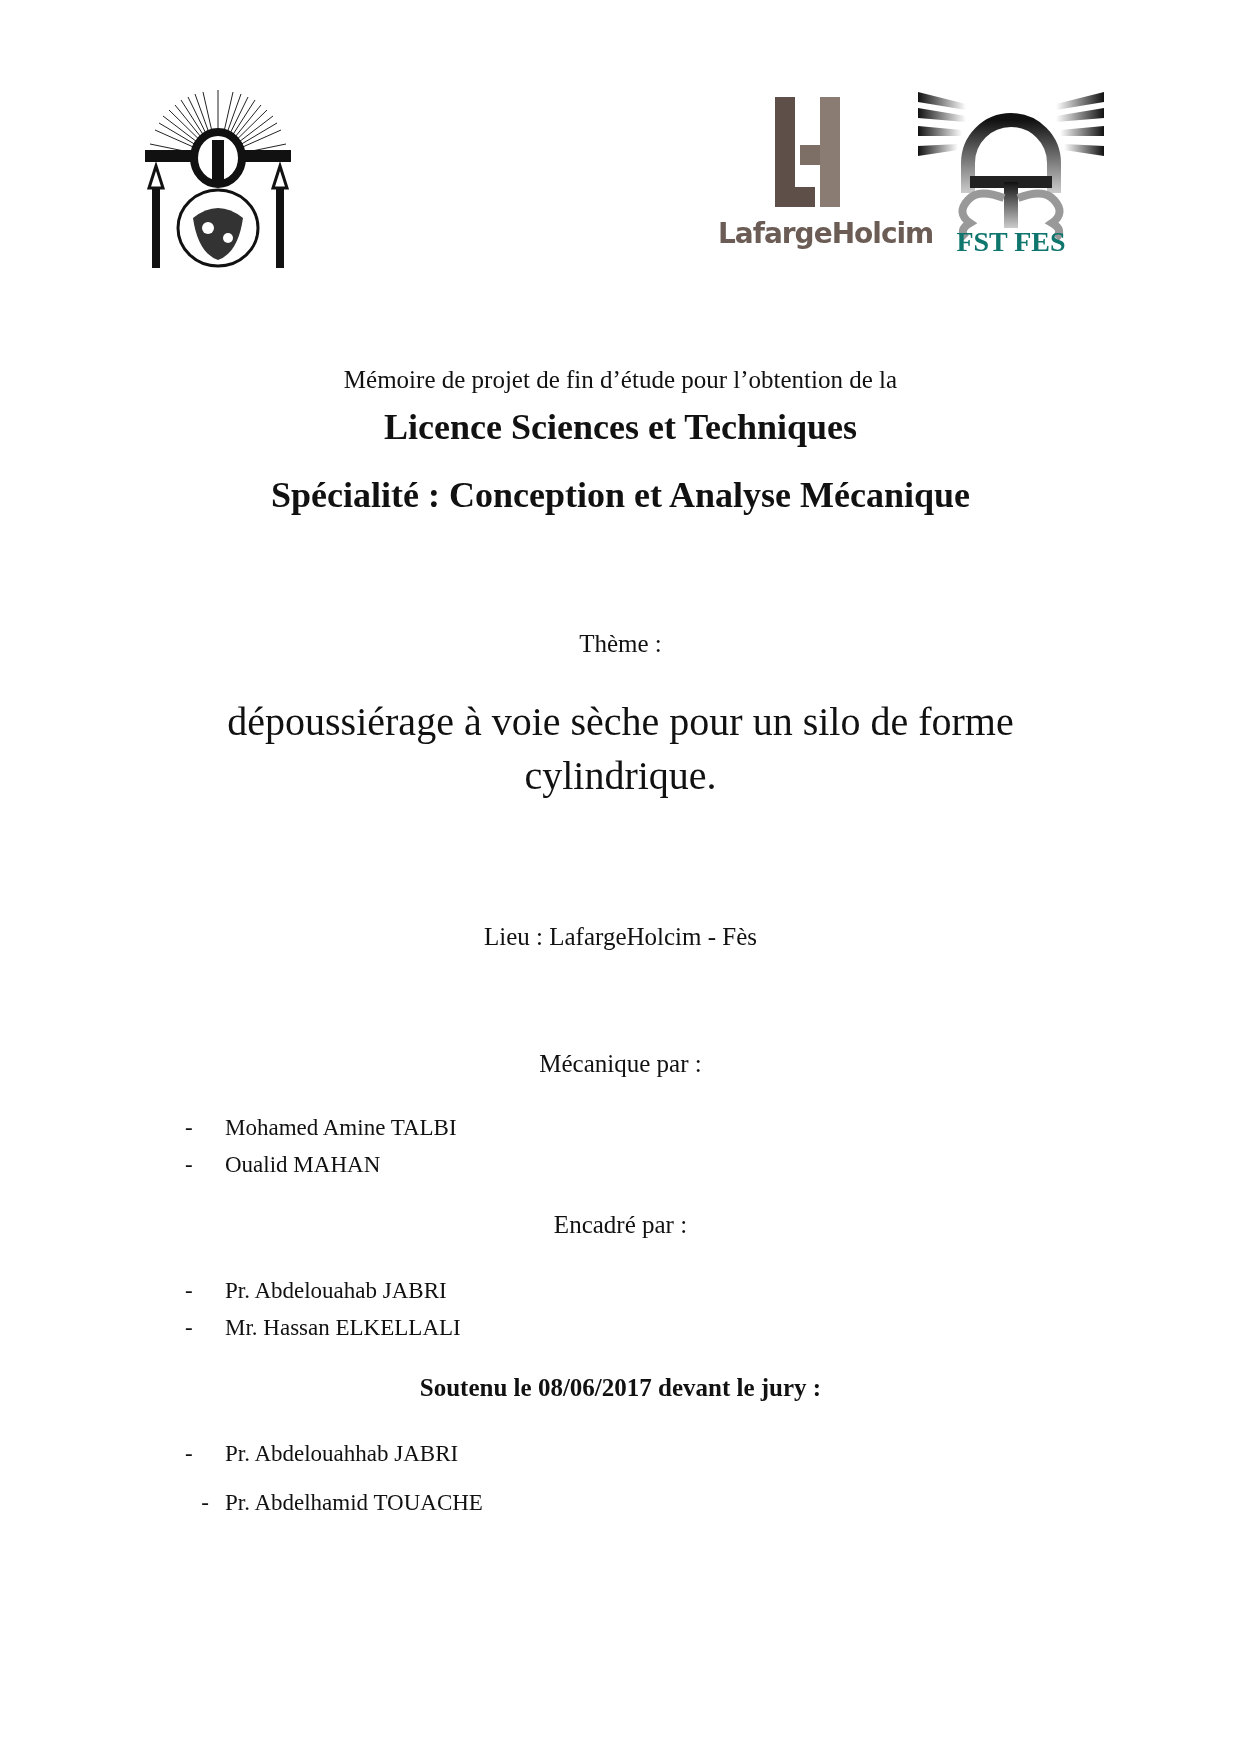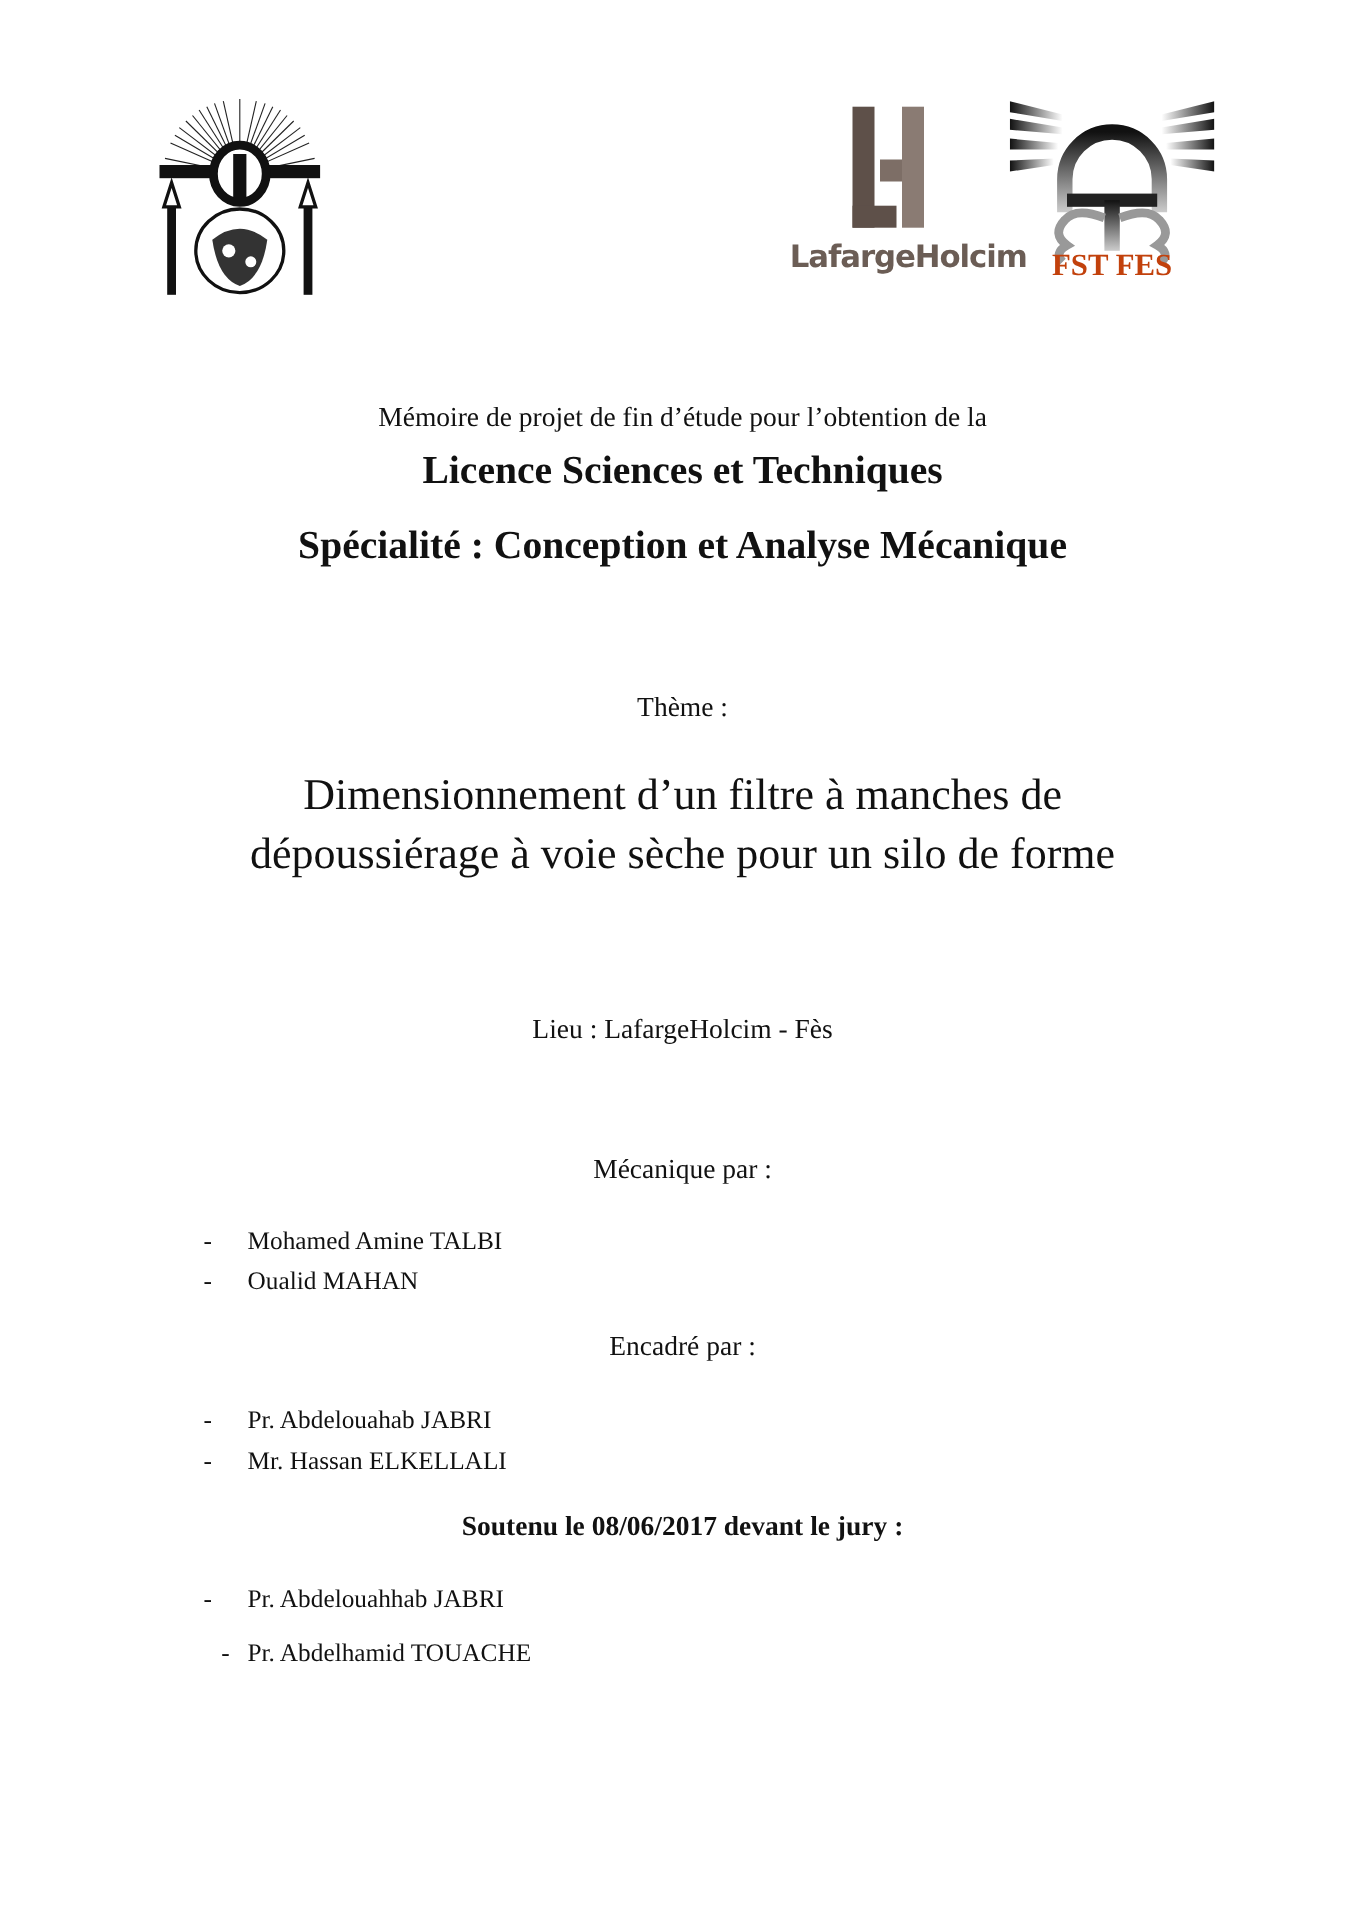--- a/index.html
+++ b/index.html
@@ -98,31 +98,31 @@
       <polygon points="186,20 138,28 138,34 186,30" fill="url(#rayR)"></polygon>
       <polygon points="186,38 142,42 142,48 186,48" fill="url(#rayR)"></polygon>
       <polygon points="186,58 146,56 146,62 186,68" fill="url(#rayR)"></polygon>
     </g>
     <path d="M50 105 L50 75 A43 43 0 0 1 136 75 L136 105" fill="none" stroke="url(#vert)" stroke-width="14"></path>
     <rect x="52" y="88" width="82" height="12" fill="#222"></rect>
     <rect x="86" y="94" width="14" height="46" fill="url(#vert)"></rect>
     <path d="M86 110 Q60 100 50 112 Q38 125 52 135 Q40 142 48 150" fill="none" stroke="#999" stroke-width="8"></path>
     <path d="M100 110 Q126 100 136 112 Q148 125 134 135 Q146 142 138 150" fill="none" stroke="#999" stroke-width="8"></path>
   </svg>
-  <div style="position:absolute; left:0; top:138px; width:186px; text-align:center; font-family:'Liberation Serif', serif; font-weight:bold; font-size:28px; color:#c2410c;">FST FES</div>
+  <div style="position:absolute; left:0; top:138px; width:186px; text-align:center; font-family:'Liberation Serif', serif; font-weight:bold; font-size:28px; color:#0f766e;">FST FES</div>
 </div>
 
 <div class="abs center subtitle" style="top:354px;">Mémoire de projet de fin d’étude pour l’obtention de la</div>
 <div class="abs center h1" style="top:406px;">Licence Sciences et Techniques</div>
 <div class="abs center h1" style="top:474px;">Spécialité : Conception et Analyse Mécanique</div>
 
 <div class="abs center label" style="top:630px;">Thème :</div>
 <div class="abs center theme-title" style="top:695px;">
-  <div>Dimensionnement d’un filtre à manches de</div>
   <div>dépoussiérage à voie sèche pour un silo de forme</div>
+  <div>cylindrique.</div>
 </div>
 
 <div class="abs center label" style="top:923px;">Lieu : LafargeHolcim - Fès</div>
 
 <div class="abs center label" style="top:1050px;">Mécanique par :</div>
 <div class="abs list-item" style="top:1115px;">
   <span class="dash">-</span><span>Mohamed Amine TALBI</span>
 </div>
 <div class="abs list-item" style="top:1152px;">
   <span class="dash">-</span><span>Oualid MAHAN</span>

